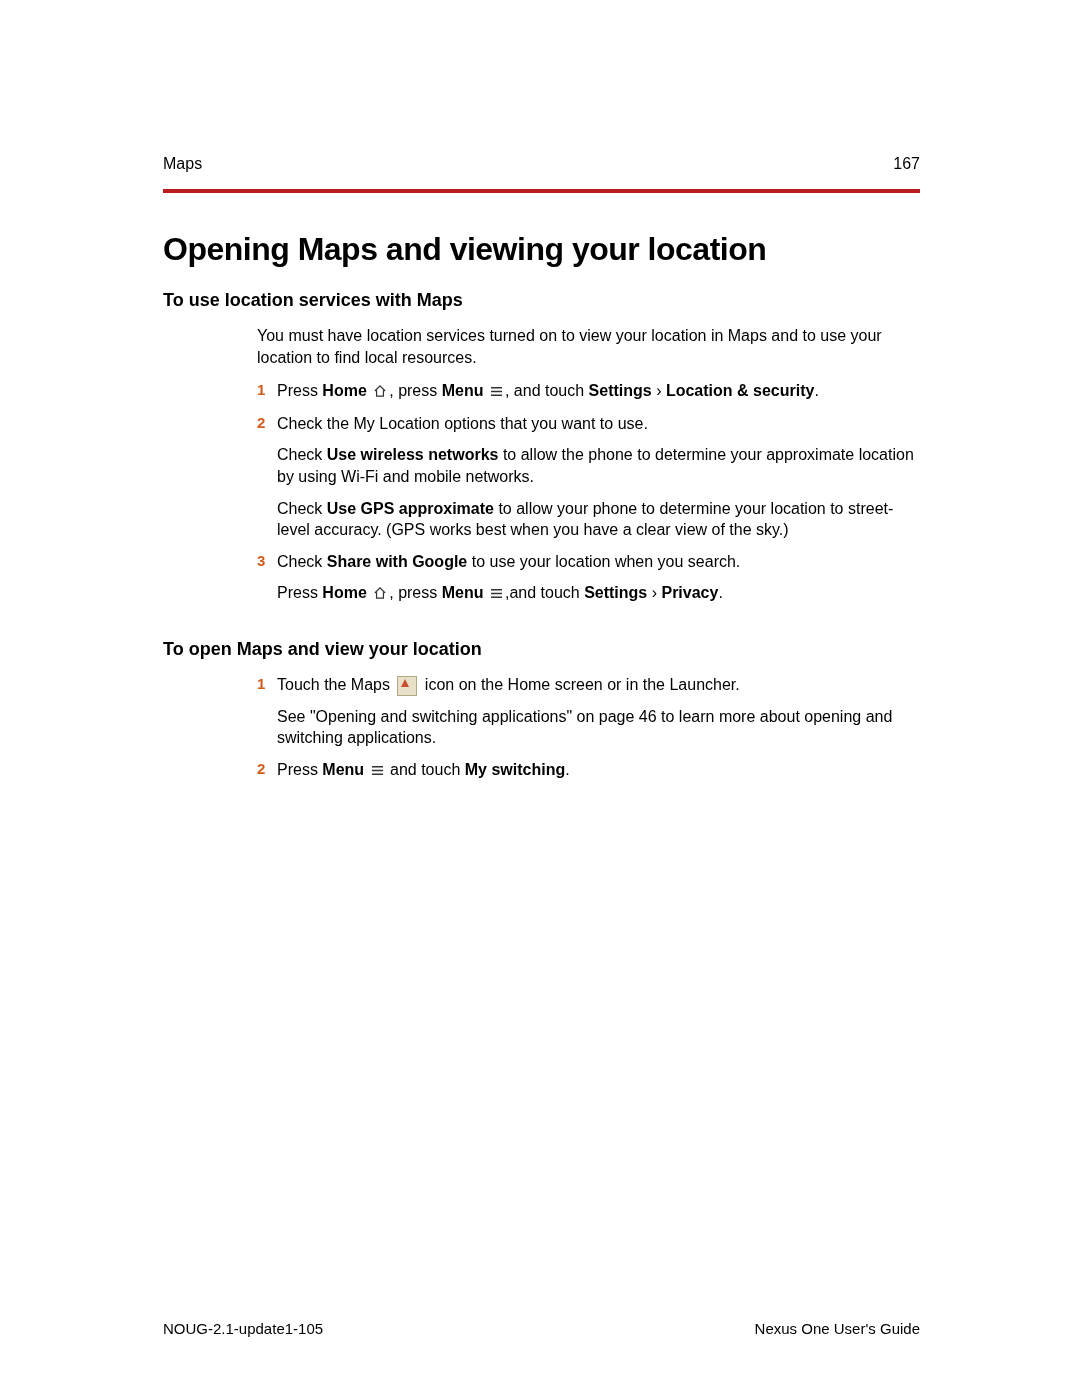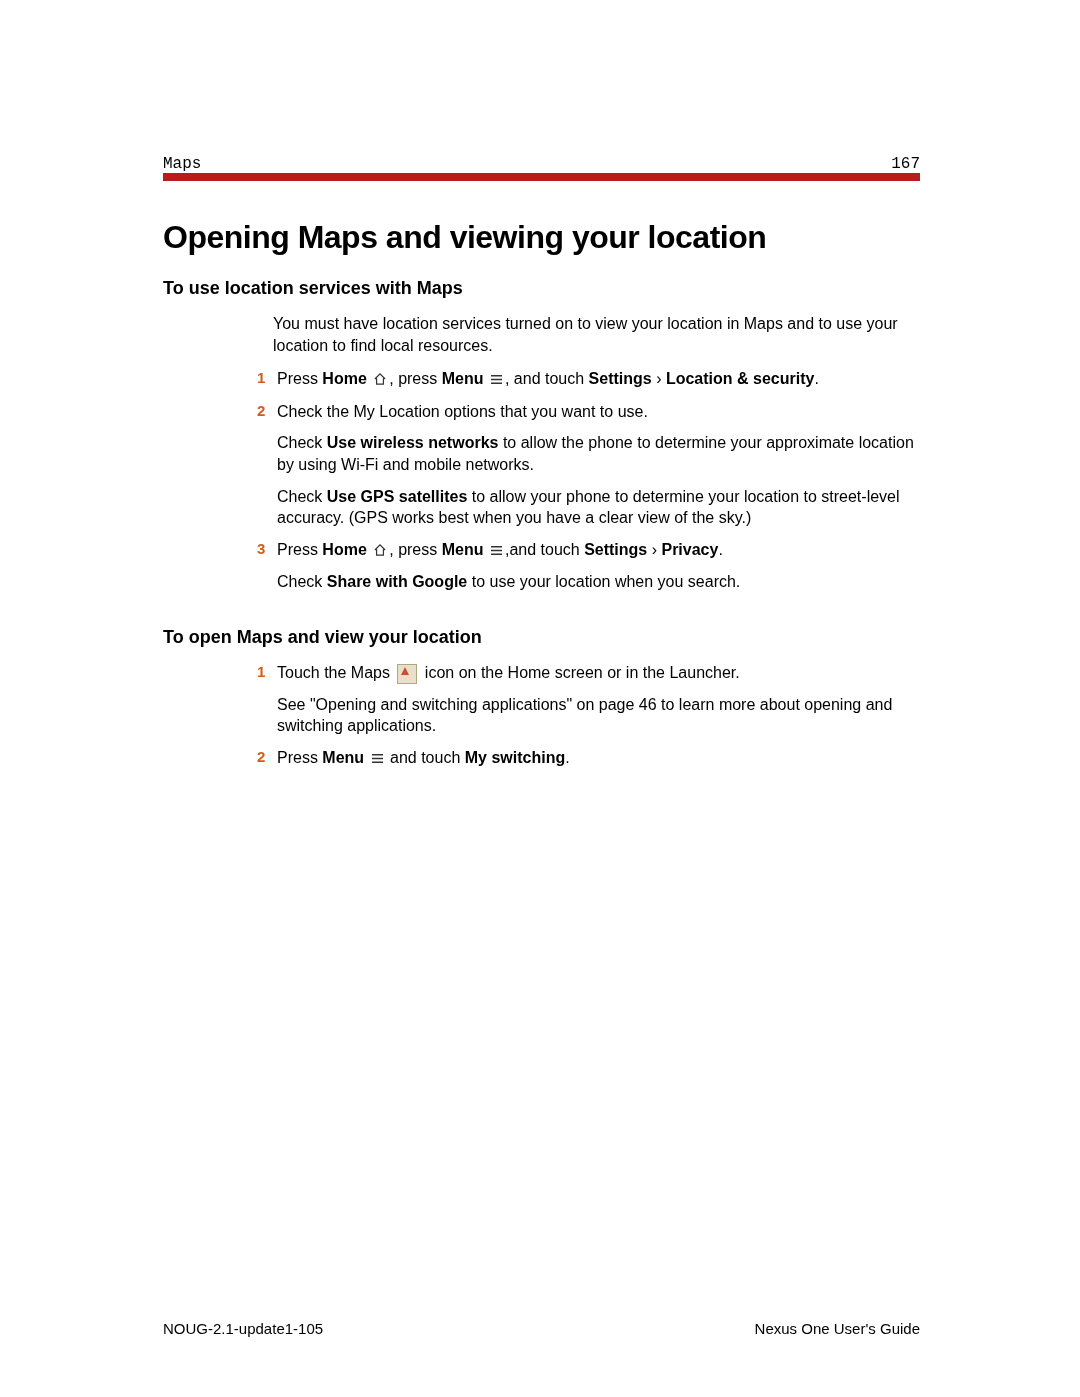--- a/index.html
+++ b/index.html
@@ -17,24 +17,23 @@
     padding: 155px 160px 0 163px;
     box-sizing: border-box;
     width: 100%;
     height: 100%;
     position: relative;
   }
   .header-line {
     display: flex;
     justify-content: space-between;
     font-size: 16px;
-    border-bottom: 8px solid #b91c1c;
-    padding-bottom: 0;
+    border-bottom: 4px solid #b91c1c;
+    padding-bottom: 16px;
     margin-bottom: 38px;
-    font-family: Liberation Mono, monospace;
   }
   h1.page-title {
     font-size: 32px;
     font-weight: bold;
     margin: 3px 0 22px 0;
     letter-spacing: -0.5px;
   }
   .intro {
     margin-left: 94px;
     font-size: 16px;
@@ -45,21 +44,21 @@
     font-size: 18px;
     font-weight: bold;
     margin: 0 0 14px 0;
   }
   .section-body {
     margin-left: 94px;
     font-size: 16px;
     line-height: 1.35;
     margin-bottom: 34px;
   }
-  .section-body p { margin: 0 0 12px 16px; }
+  .section-body p { margin: 0 0 12px 0; }
   ol.steps {
     list-style: none;
     margin: 0;
     padding: 0;
   }
   ol.steps > li {
     position: relative;
     padding-left: 20px;
     margin-bottom: 10px;
   }
@@ -141,38 +140,38 @@
         </p>
       </li>
 
       <li>
         <span class="num">2</span>
         <p>Check the My Location options that you want to use.</p>
         <p>
           <span>Check </span><span class="b">Use wireless networks</span><span> to allow the phone to determine your approximate location by using Wi-Fi and mobile networks.</span>
         </p>
         <p>
-          <span>Check </span><span class="b">Use GPS satellites</span><span> to allow your phone to determine your location to street-level accuracy. (GPS works best when you have a clear view of the sky.)</span>
+          <span>Check </span><span class="b">Use GPS approximate</span><span> to allow your phone to determine your location to street-level accuracy. (GPS works best when you have a clear view of the sky.)</span>
         </p>
       </li>
 
       <li>
         <span class="num">3</span>
+        <p>
+          <span>Check </span><span class="b">Share with Google</span><span> to use your location when you search.</span>
+        </p>
         <p>
           <span>Press </span><span class="b">Home</span>
           <span class="icon-home"><svg viewBox="0 0 16 14">
                 <path d="M2 7 L8 1 L14 7 M4 6 L4 13 L12 13 L12 6" fill="none" stroke="#333" stroke-width="1.4"></path>
               </svg></span><span>, press </span><span class="b">Menu</span>
           <span class="icon-menu"><svg viewBox="0 0 14 12">
                 <path d="M1 2 H13 M1 6 H13 M1 10 H13" stroke="#333" stroke-width="1.6"></path>
               </svg></span><span>,and touch </span><span class="b">Settings</span><span> › </span><span class="b">Privacy</span><span>.</span>
         </p>
-        <p>
-          <span>Check </span><span class="b">Share with Google</span><span> to use your location when you search.</span>
-        </p>
       </li>
     </ol>
   </div>
 
   <h2 class="section-heading">To open Maps and view your location</h2>
 
   <div class="section-body">
     <ol class="steps">
       <li>
         <span class="num">1</span>

